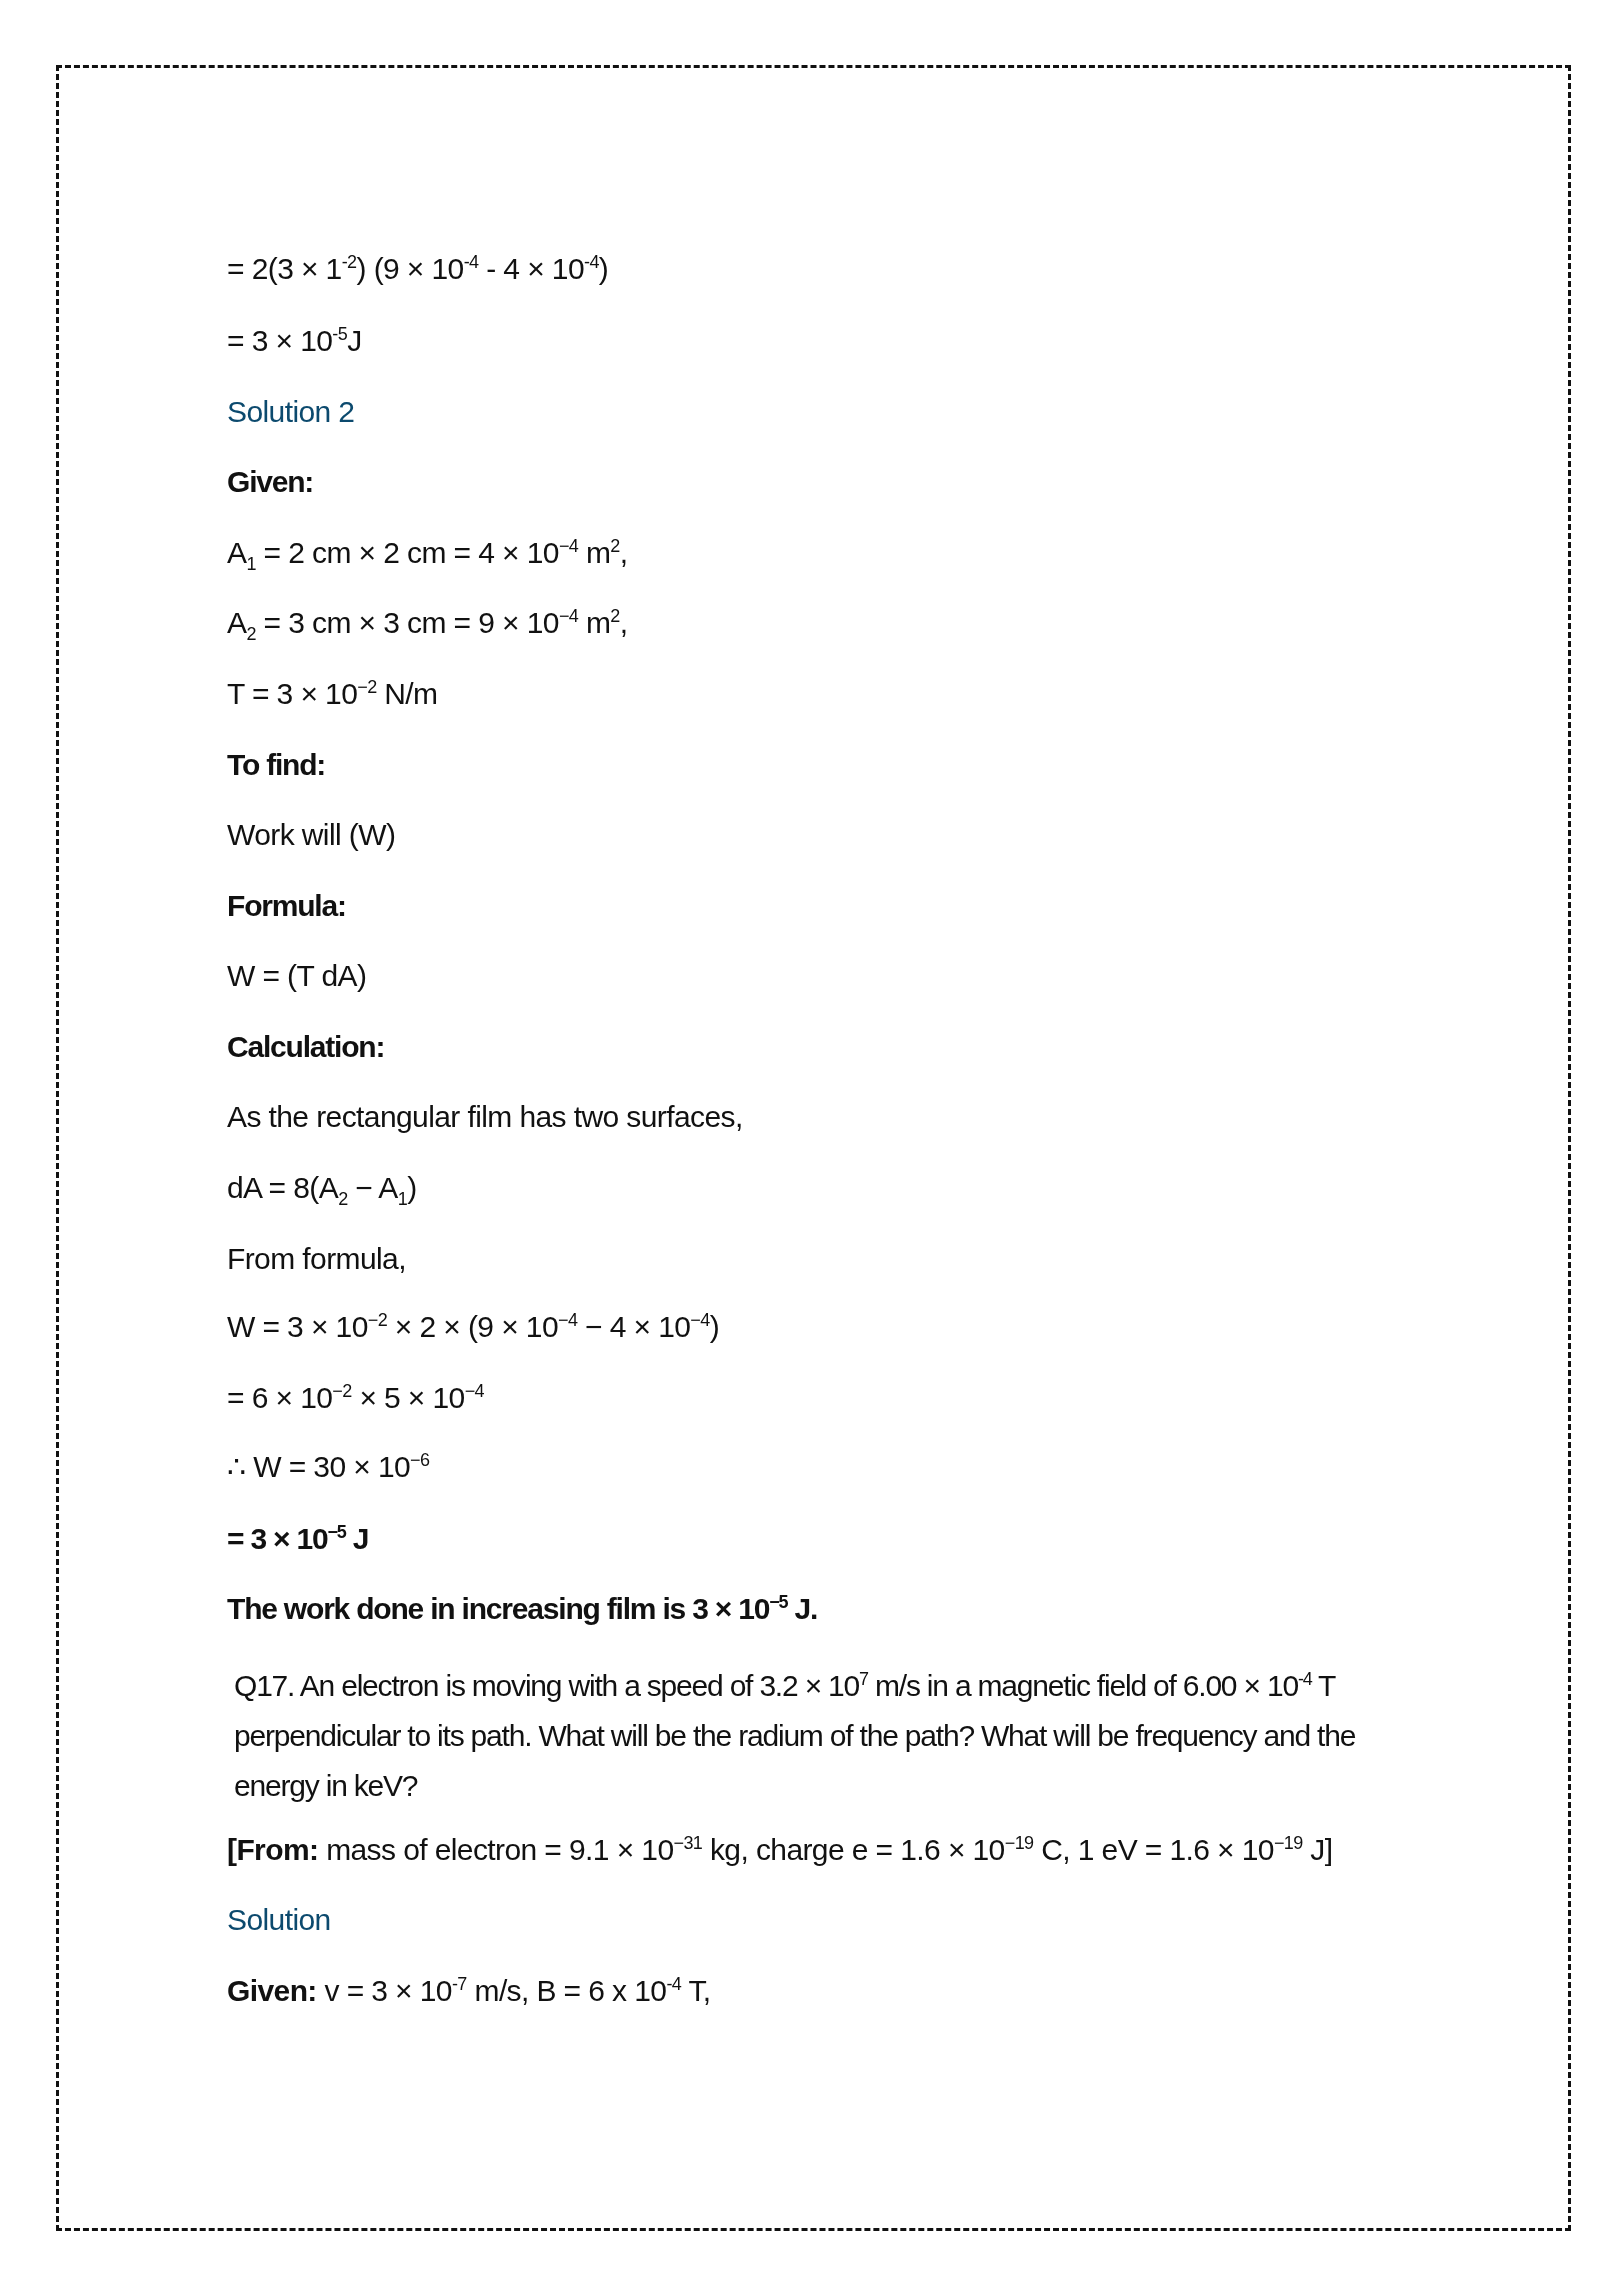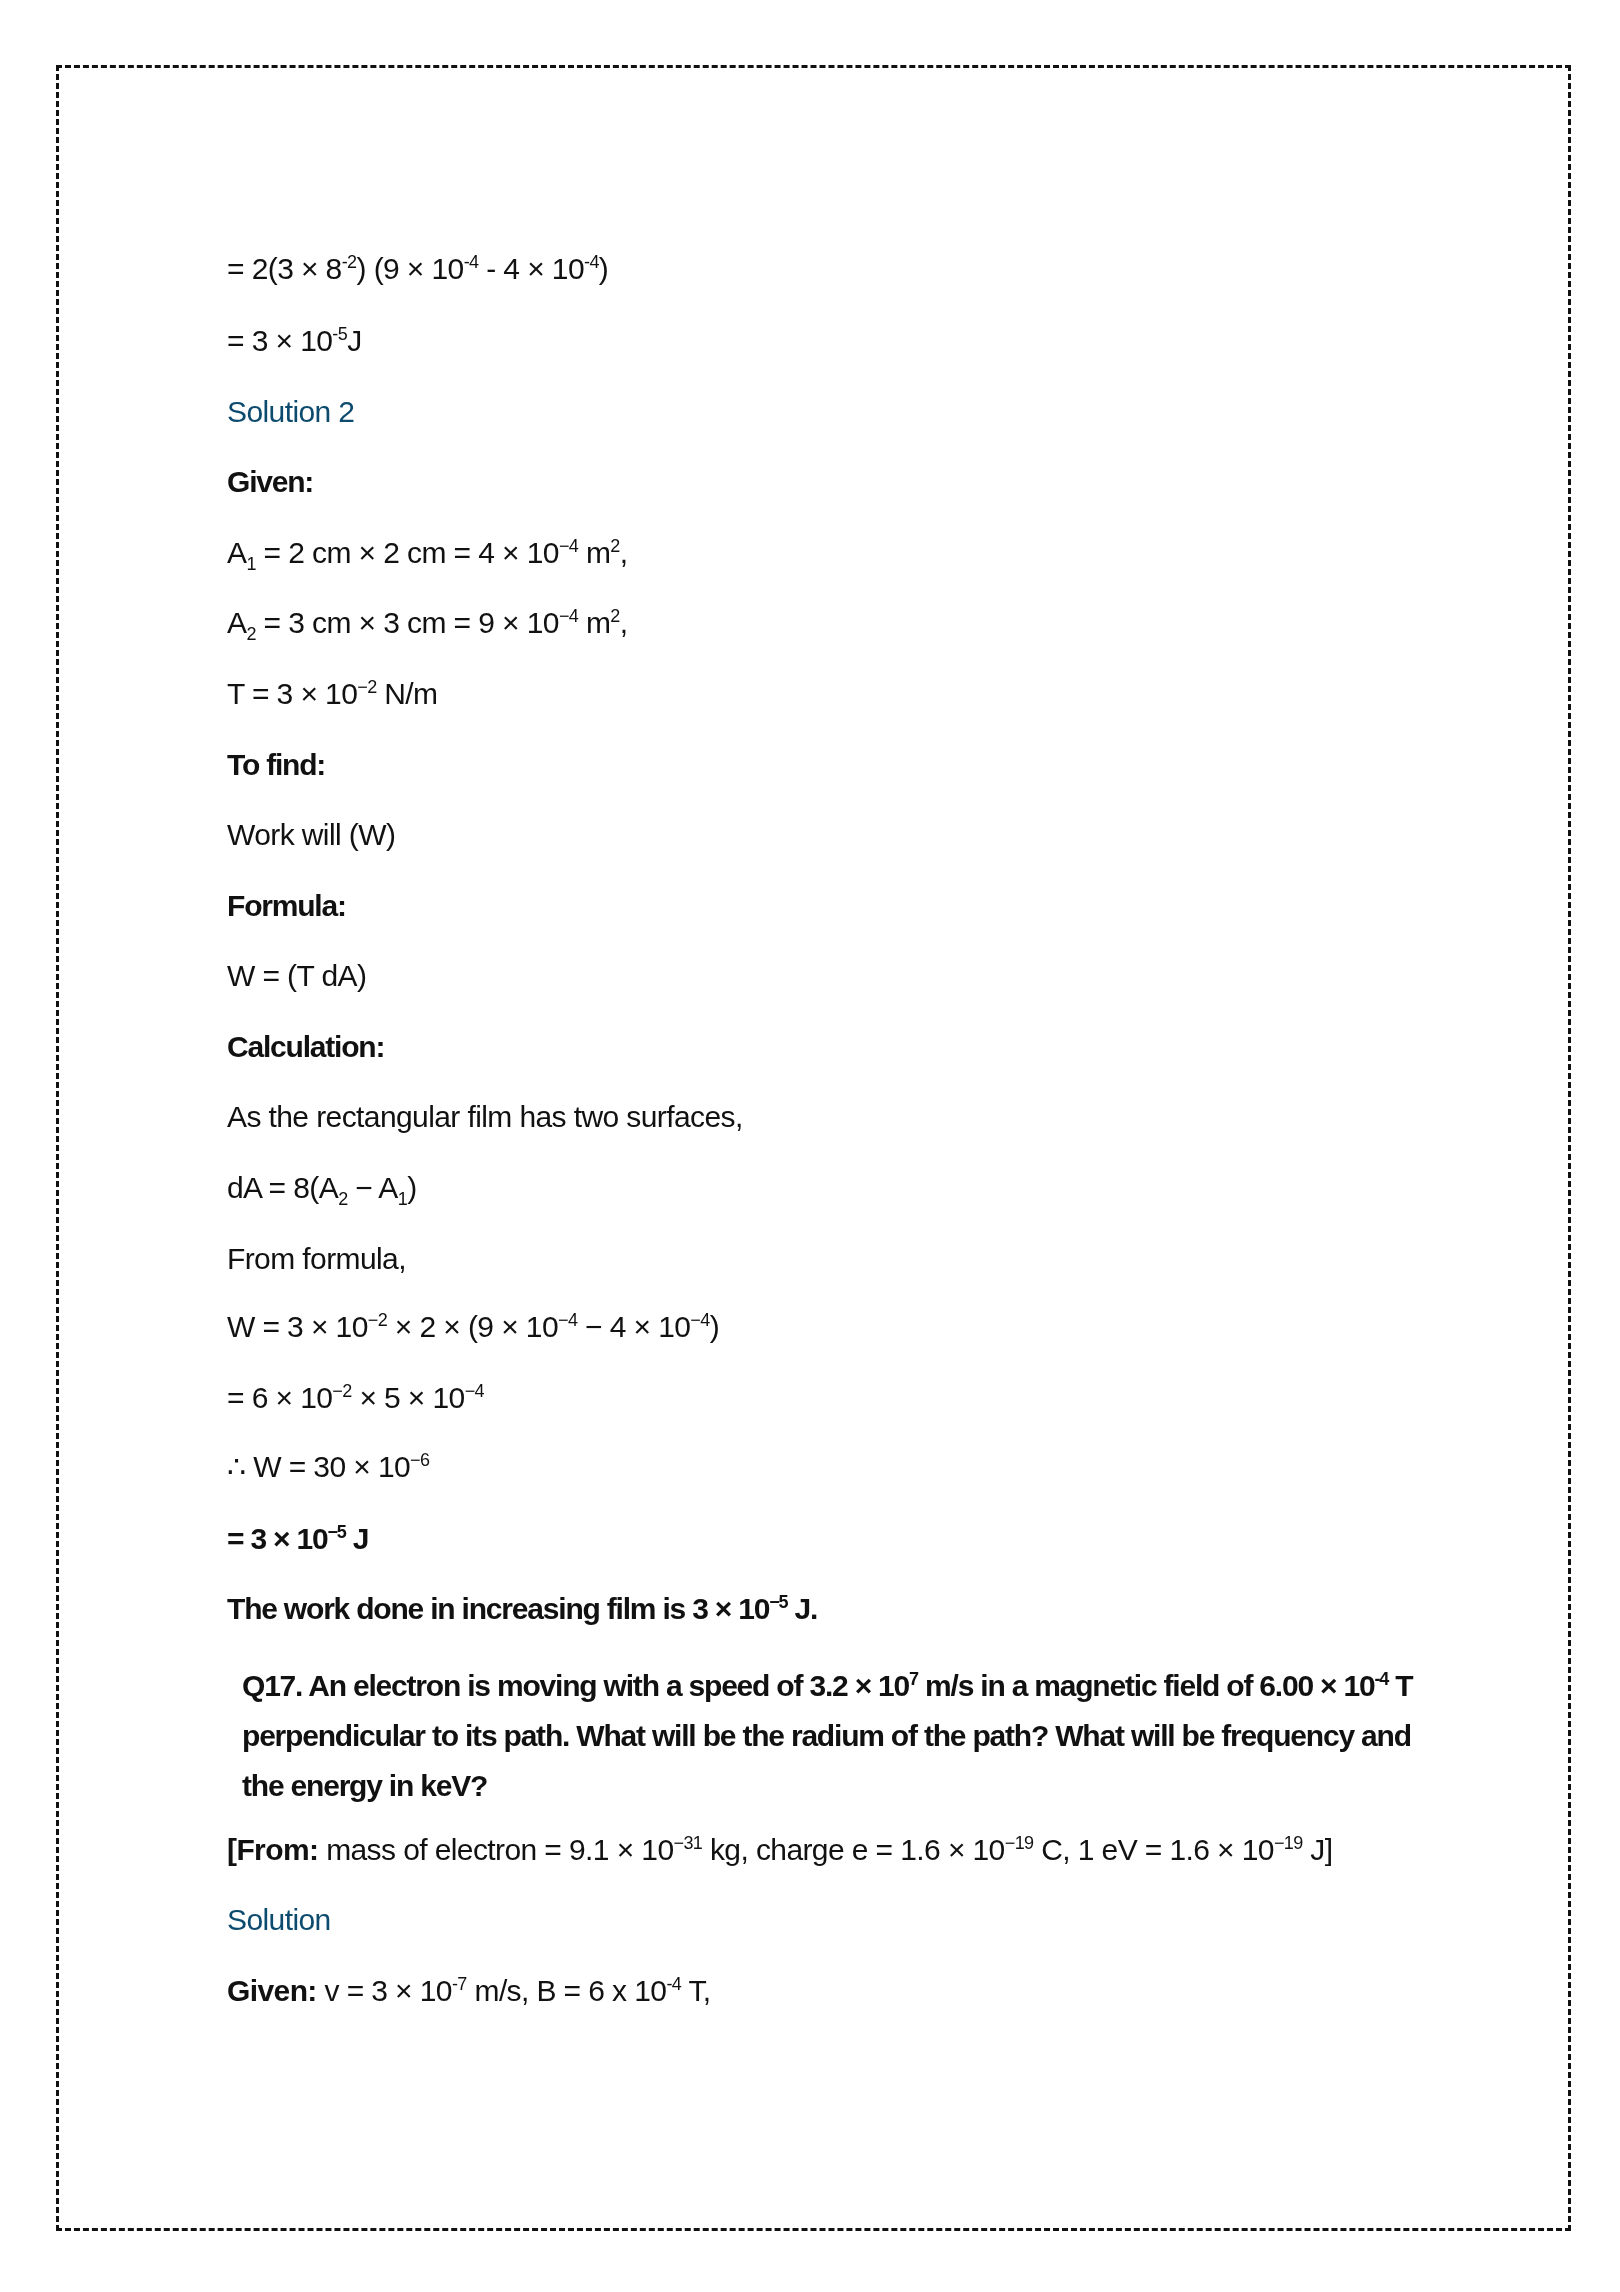--- a/index.html
+++ b/index.html
@@ -6,29 +6,29 @@
   body { width:1620px; height:2293px; position:relative; overflow:hidden;
          font-family:"Liberation Sans", sans-serif; color:#111; }
   .frame { position:absolute; left:56px; top:65px; width:1515px; height:2166px;
            border:3.9px dashed #111; box-sizing:border-box; }
   .line { position:absolute; left:227px; font-size:30px; line-height:39px;
           white-space:nowrap; letter-spacing:-0.6px; transform:translateY(-19.6px); }
   .bold { font-weight:bold; letter-spacing:-1.2px; }
   .red { color:#0c4a6e; }
   sup { font-size:60%; vertical-align:super; line-height:0; }
   sub { font-size:60%; vertical-align:sub; line-height:0; }
-  .q { position:absolute; left:242px; top:1661px; width:1196px; font-size:30px;
-       line-height:50px; font-weight:bold; letter-spacing:-1.2px; }
+  .q { position:absolute; left:234px; top:1661px; width:1196px; font-size:30px;
+       line-height:50px; font-weight:normal; letter-spacing:-1.2px; }
 </style>
 </head>
 <body>
 
 <div class="frame"></div>
 
-<div class="line" style="top:269px"><span>= 2(3 × 8</span><sup>-2</sup><span>) (9 × 10</span><sup>-4</sup><span> - 4 × 10</span><sup>-4</sup><span>)</span></div>
+<div class="line" style="top:269px"><span>= 2(3 × 1</span><sup>-2</sup><span>) (9 × 10</span><sup>-4</sup><span> - 4 × 10</span><sup>-4</sup><span>)</span></div>
 
 <div class="line" style="top:341px"><span>= 3 × 10</span><sup>-5</sup><span>J</span></div>
 
 <div class="line red" style="top:412px">Solution 2</div>
 
 <div class="line bold" style="top:482px">Given:</div>
 
 <div class="line" style="top:553px"><span>A</span><sub>1</sub><span> = 2 cm × 2 cm = 4 × 10</span><sup>−4</sup><span> m</span><sup>2</sup><span>,</span></div>
 
 <div class="line" style="top:623px"><span>A</span><sub>2</sub><span> = 3 cm × 3 cm = 9 × 10</span><sup>−4</sup><span> m</span><sup>2</sup><span>,</span></div>

